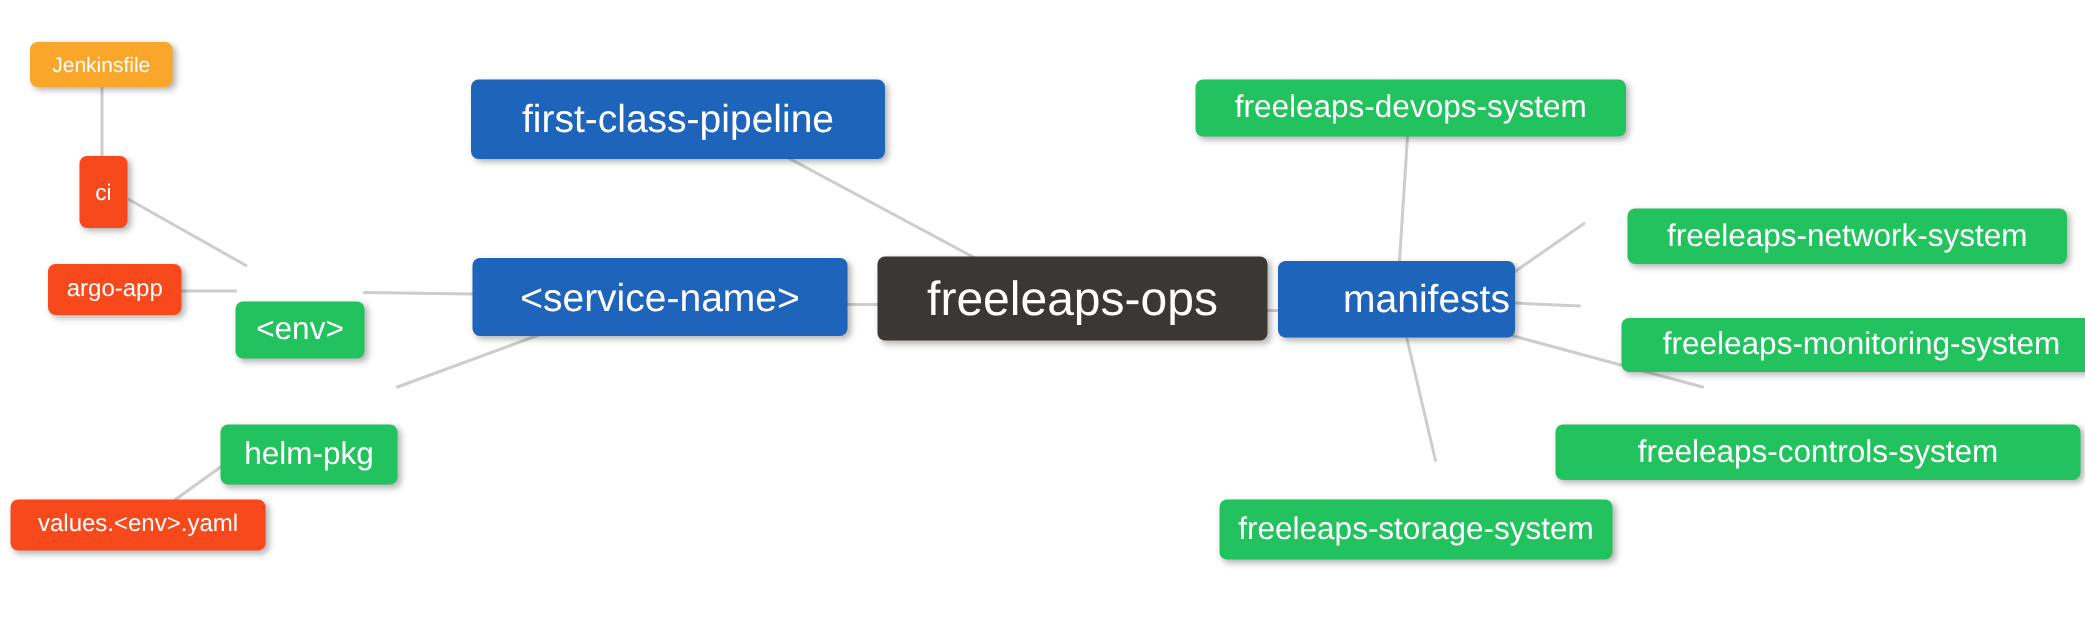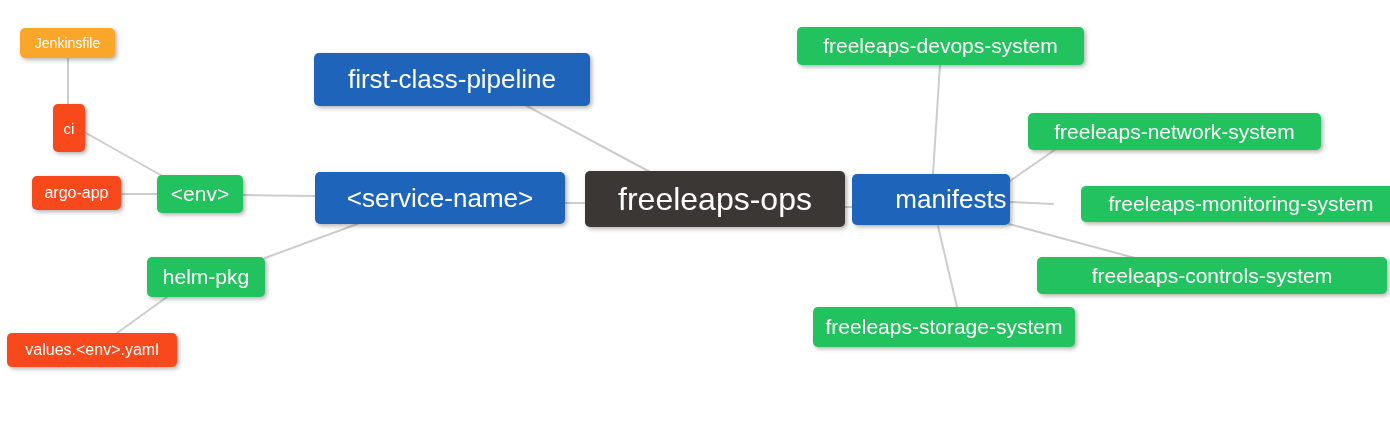--- a/index.html
+++ b/index.html
@@ -13,36 +13,36 @@
     font-family:"Liberation Sans", sans-serif;
   }
   .edges{position:absolute; left:0; top:0; width:1390px; height:421px;}
   .edges line{stroke:var(--edge); stroke-width:2; stroke-linecap:round;}
   .node{
     position:absolute; display:flex; align-items:center; justify-content:center;
     color:var(--text); border-radius:5px; white-space:nowrap;
     box-shadow:2px 2px 4px rgba(0,0,0,.30);
     cursor:default; box-sizing:border-box;
   }
-  .blue{background:var(--blue);} .green{background:var(--green);}
+  .blue{background:var(--blue);} .green{background:var(--green);margin-top:26px;}
   .red{background:var(--red);}   .orange{background:var(--orange);}
   .dark{background:var(--dark);}
 
   .n-jenkinsfile{left:20px; top:28px; width:95px; height:30px; font-size:14px;}
   .n-ci{left:53px; top:104px; width:32px; height:48px; font-size:15px;}
   .n-argo-app{left:32px; top:176px; width:89px; height:34px; font-size:16px;}
   .n-env{left:157px; top:175px; width:86px; height:38px; font-size:21px;}
   .n-helm-pkg{left:147px; top:257px; width:118px; height:40px; font-size:21px;}
   .n-values{left:7px; top:333px; width:170px; height:34px; font-size:16px;}
   .n-pipeline{left:314px; top:37px; width:276px; height:53px; font-size:26px;margin-top:16px;}
   .n-service{left:315px; top:172px; width:250px; height:52px; font-size:26px;}
   .n-ops{left:585px; top:171px; width:260px; height:56px; font-size:32px;}
   .n-manifests{left:852px; top:174px; width:158px; height:51px; font-size:26px;padding-left:40px;}
   .n-devops{left:797px; top:27px; width:287px; height:38px; font-size:21px;}
-  .n-network{left:1028px; top:113px; width:293px; height:37px; font-size:21px;}
+  .n-network{left:1085px; top:113px; width:293px; height:37px; font-size:21px;}
   .n-monitoring{left:1081px; top:186px; width:320px; height:36px; font-size:21px;}
   .n-controls{left:1037px; top:257px; width:350px; height:37px; font-size:21px;}
   .n-storage{left:813px; top:307px; width:262px; height:40px; font-size:21px;}
 </style>
 </head>
 <body>
 
 <div class="canvas">
 
   <svg class="edges" viewBox="0 0 1390 421" xmlns="http://www.w3.org/2000/svg">

